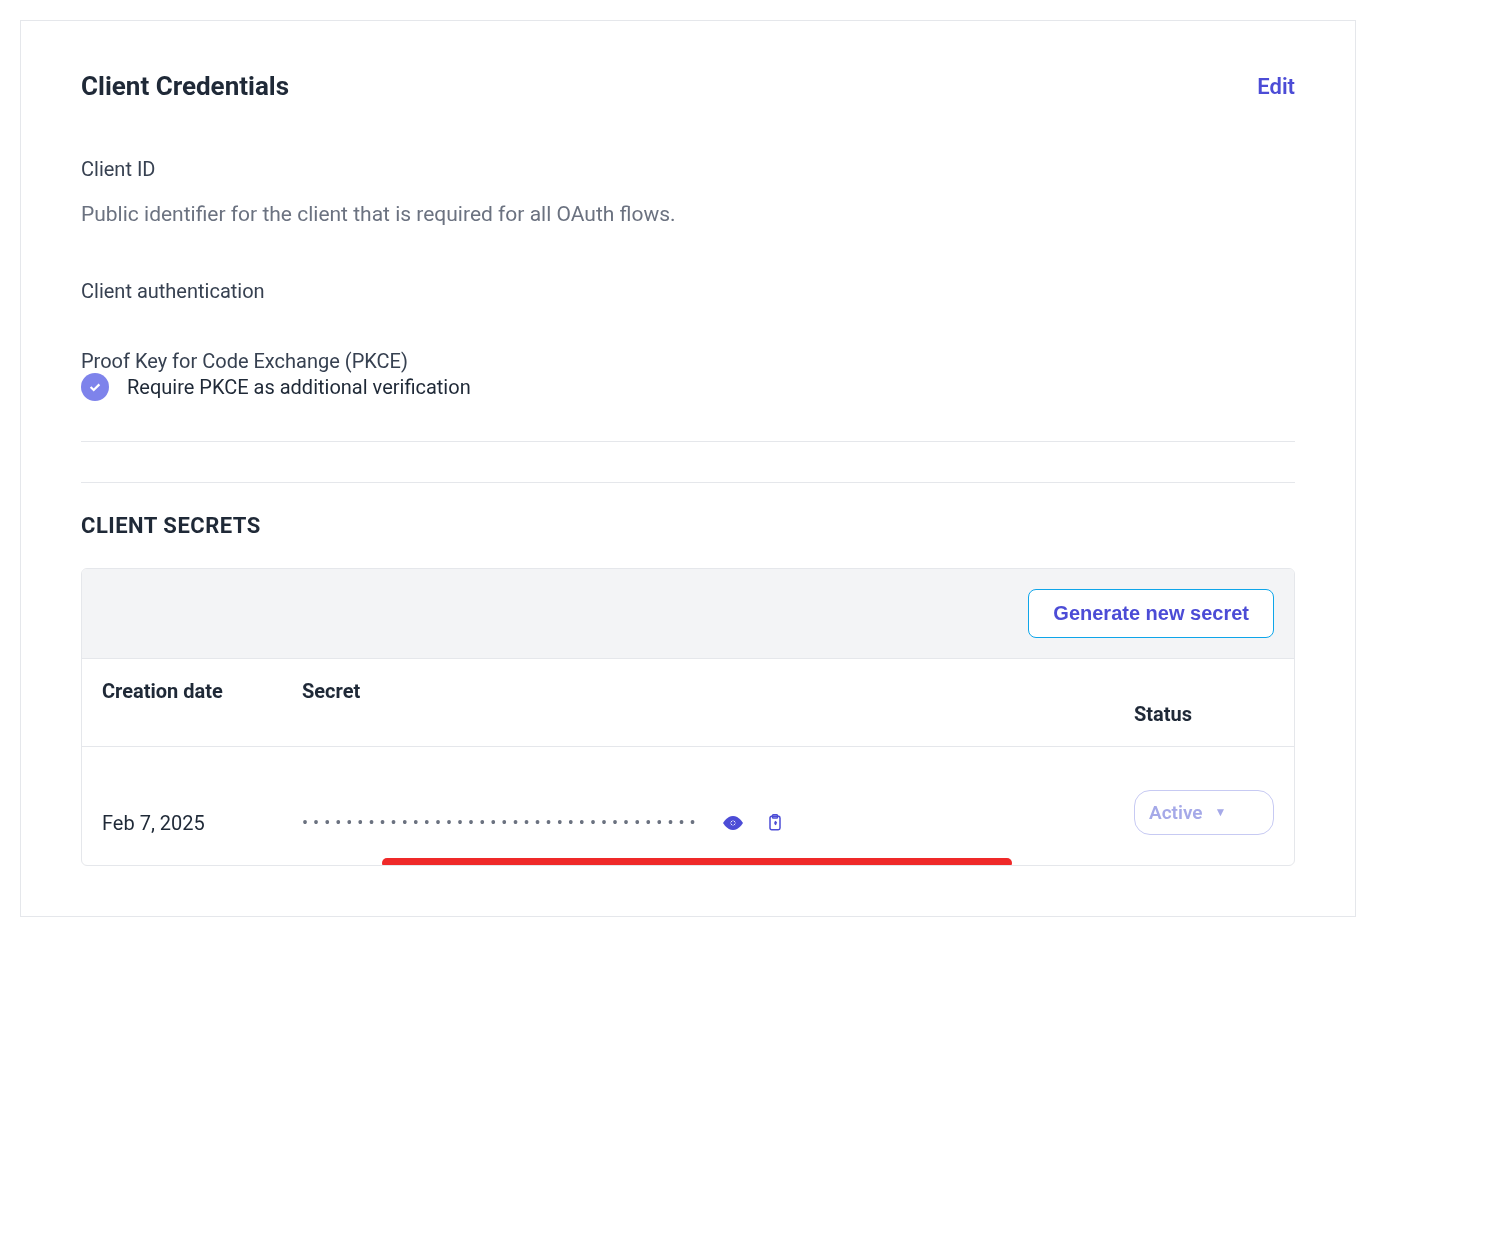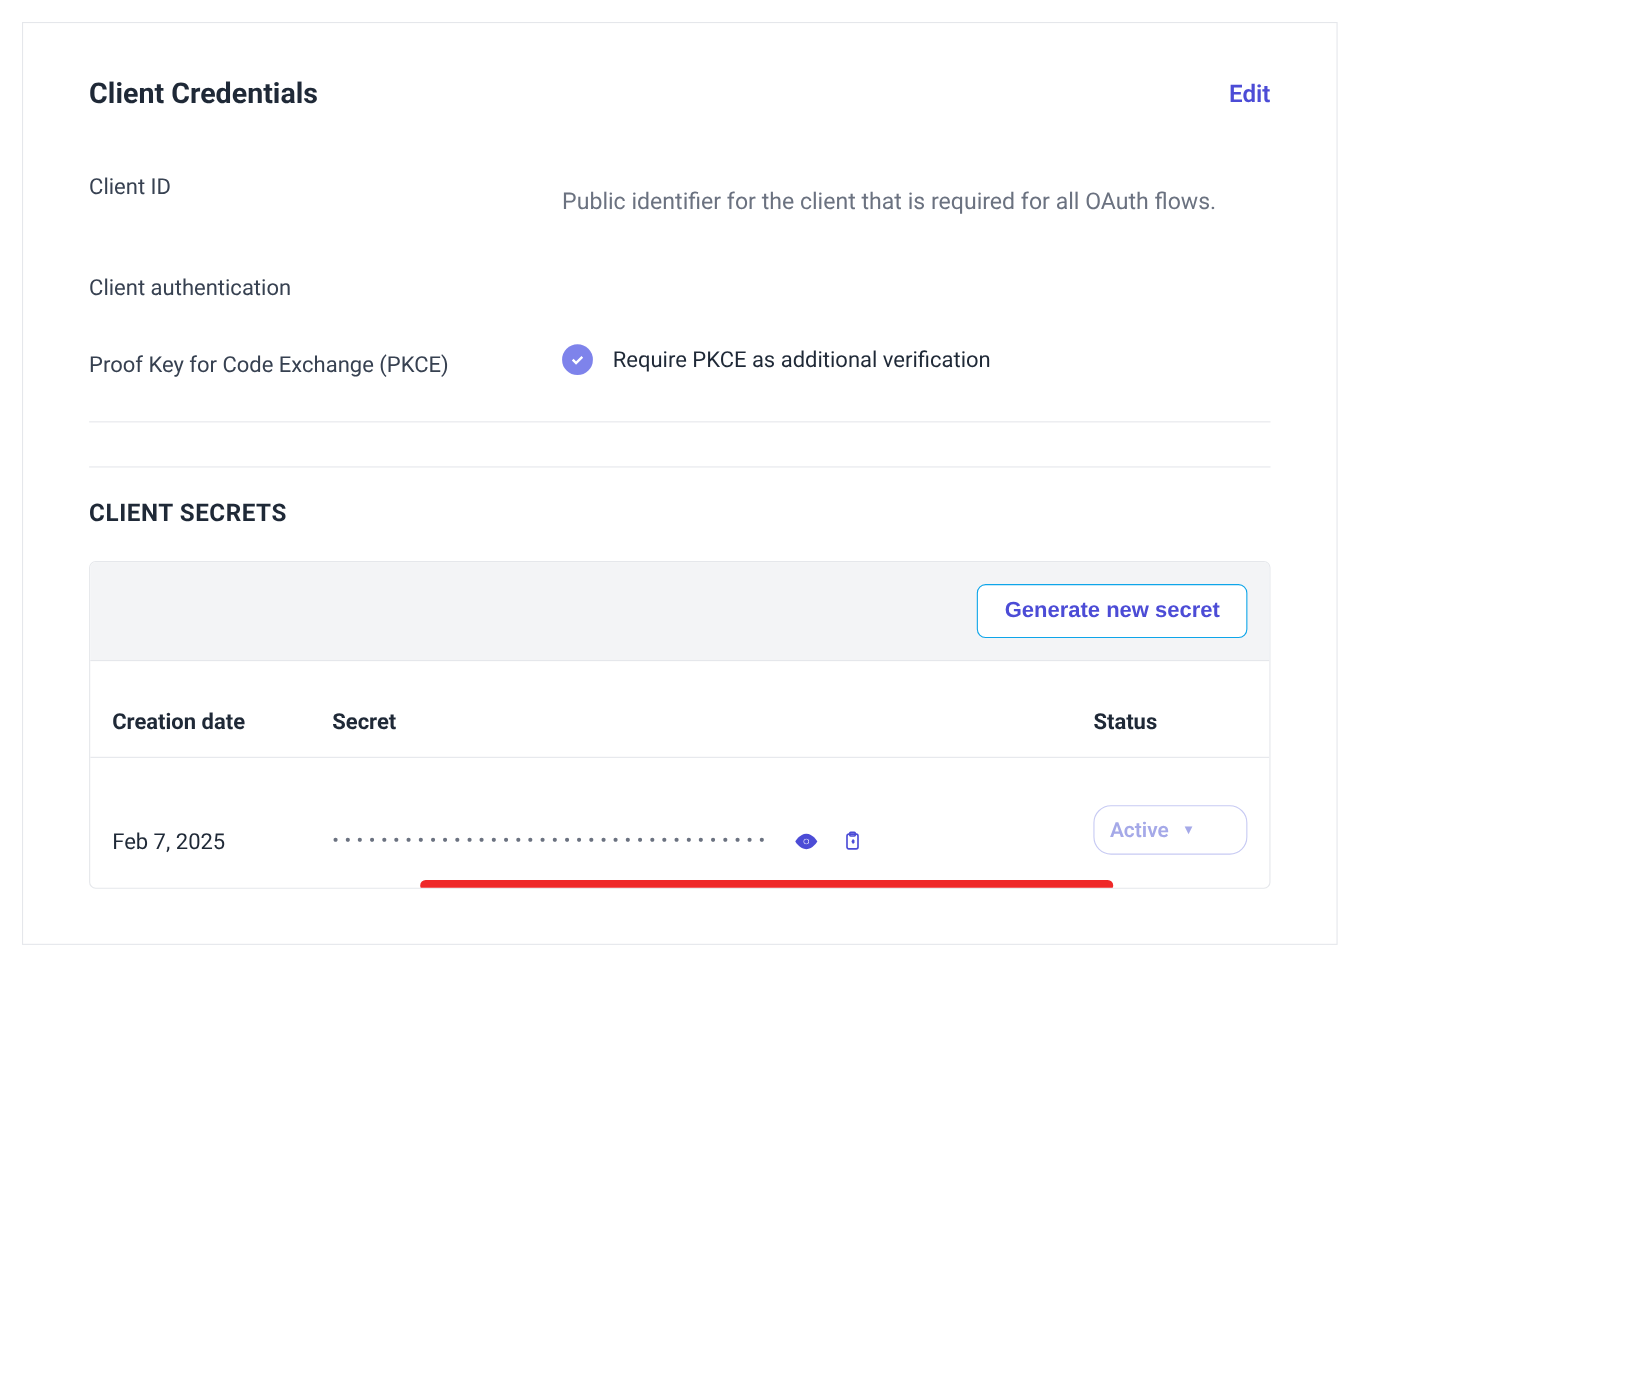--- a/index.html
+++ b/index.html
@@ -9,21 +9,21 @@
     }
     body {
       font-family: -apple-system, BlinkMacSystemFont, "Segoe UI", Roboto, Helvetica, Arial, sans-serif;
       background: #fff;
       padding: 20px;
       color: #1f2937;
     }
     .panel {
       border: 1px solid #e5e7eb;
       padding: 50px 60px;
-      width: 1196px;
+      width: 1336px;
       background: #fff;
     }
     .header-row {
       display: flex;
       justify-content: space-between;
       align-items: center;
       margin-bottom: 50px;
     }
     .header-title {
       font-size: 26px;
@@ -34,20 +34,21 @@
       color: #4c4cd6;
       font-size: 22px;
       font-weight: 600;
       cursor: pointer;
       text-decoration: none;
     }
     .field-row {
       display: flex;
       align-items: flex-start;
       margin-bottom: 40px;
+      flex-direction: column;
     }
     .field-label {
       width: 430px;
       flex-shrink: 0;
       font-size: 20px;
       color: #374151;
       padding-top: 6px;
     }
     .field-content {
       flex: 1;
@@ -203,21 +204,20 @@
       border-radius: 8px;
       cursor: pointer;
     }
     .secrets-col-header {
       display: flex;
       padding: 20px 20px;
       border-bottom: 1px solid #e5e7eb;
       font-size: 20px;
       font-weight: 700;
       color: #1f2937;
-      align-items: flex-end;
     }
     .col-date {
       width: 200px;
       flex-shrink: 0;
     }
     .col-secret {
       flex: 1;
     }
     .col-status {
       width: 140px;

